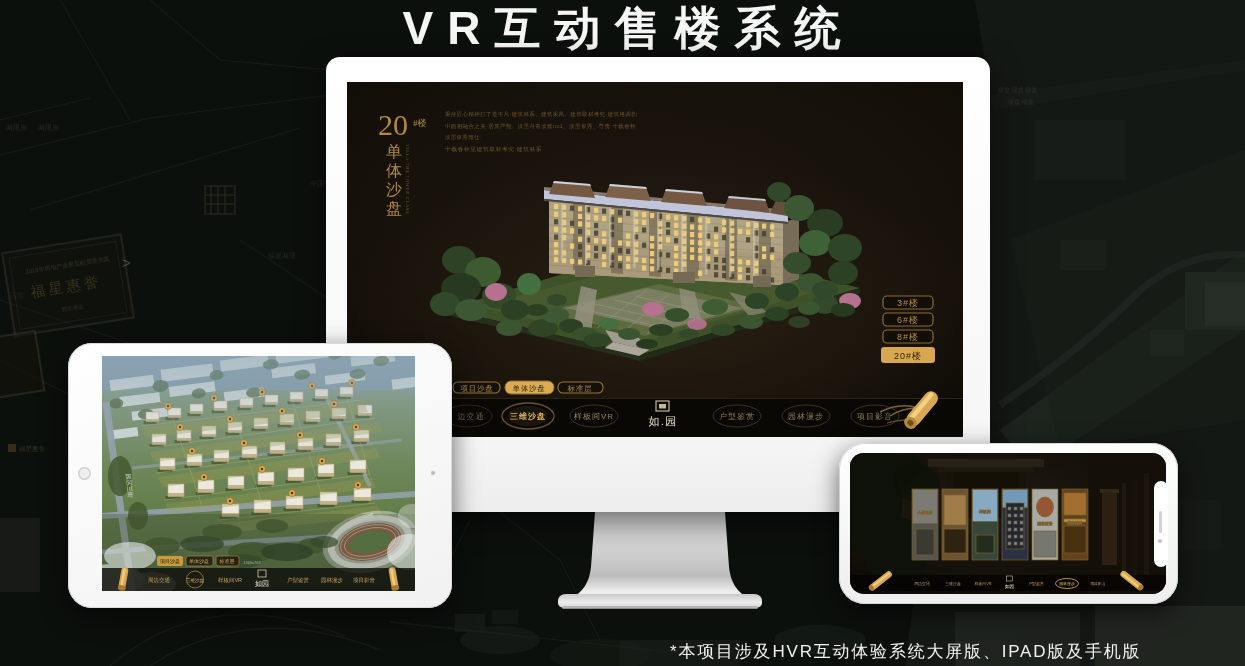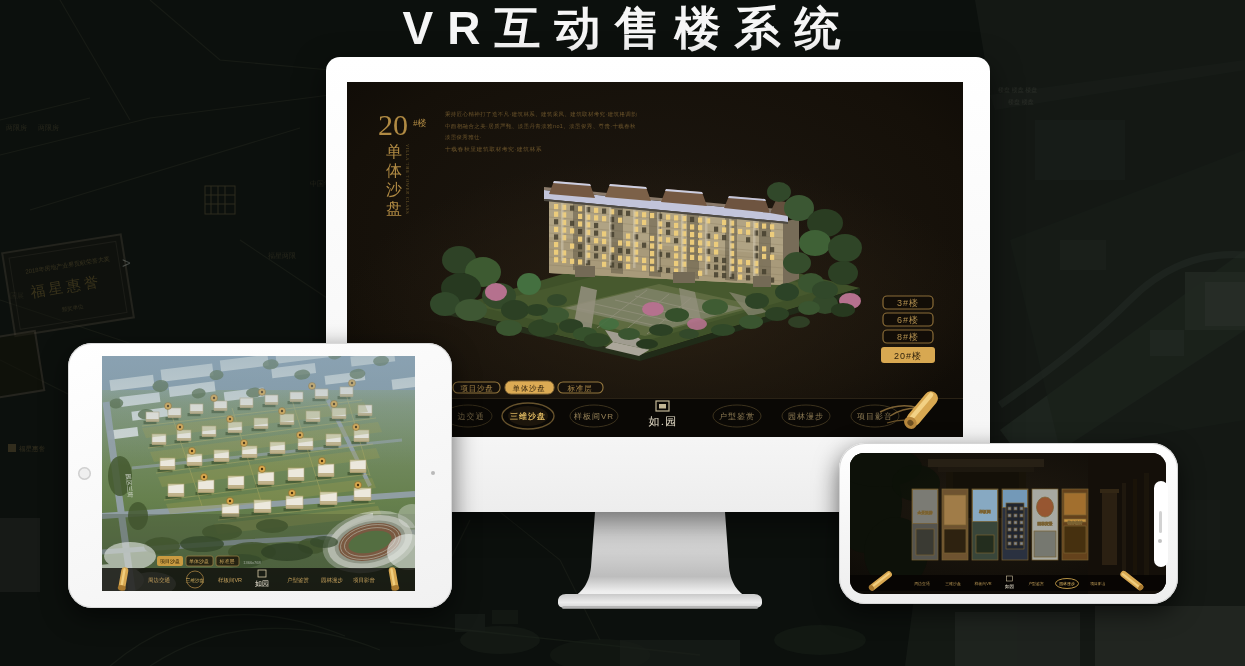--- a/index.html
+++ b/index.html
@@ -1020,14 +1020,15 @@
     </g>
   </g>
 </svg>
 
 <div class="abs" style="left:1154px;top:481px;width:14px;height:86px;background:#ffffff;border-radius:7px;"></div>
 
 <div class="abs" style="left:1159px;top:511px;width:3px;height:22px;border-radius:2px;background:#d2d2d2;"></div>
 
 <div class="abs" style="left:1158px;top:539px;width:4px;height:4px;border-radius:50%;background:#c2c2c2;"></div>
 
+<div class="abs" style="left:670px;top:640px;width:575px;color:#f2f2f2;font-size:17px;letter-spacing:1.8px;">*本项目涉及HVR互动体验系统大屏版、IPAD版及手机版</div>
 
 </div>
 
 </body></html>

